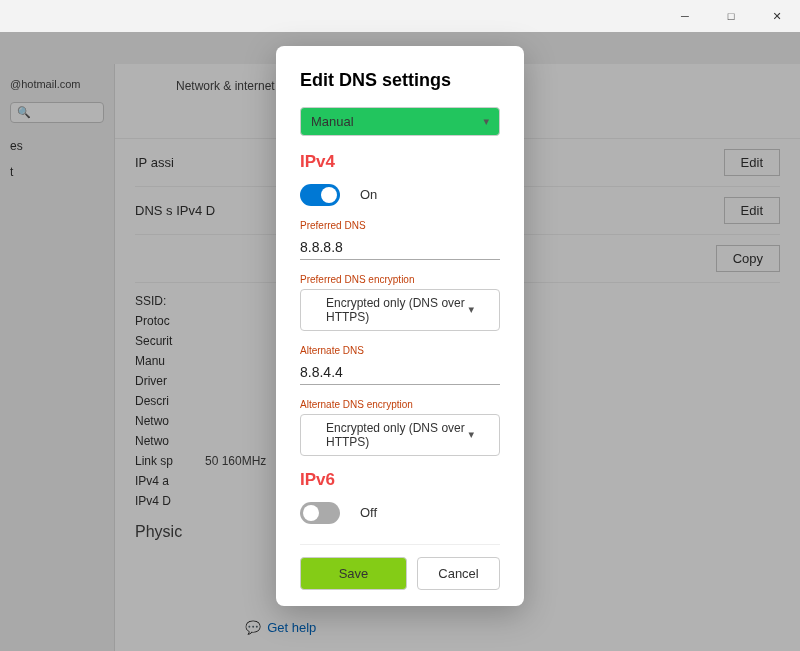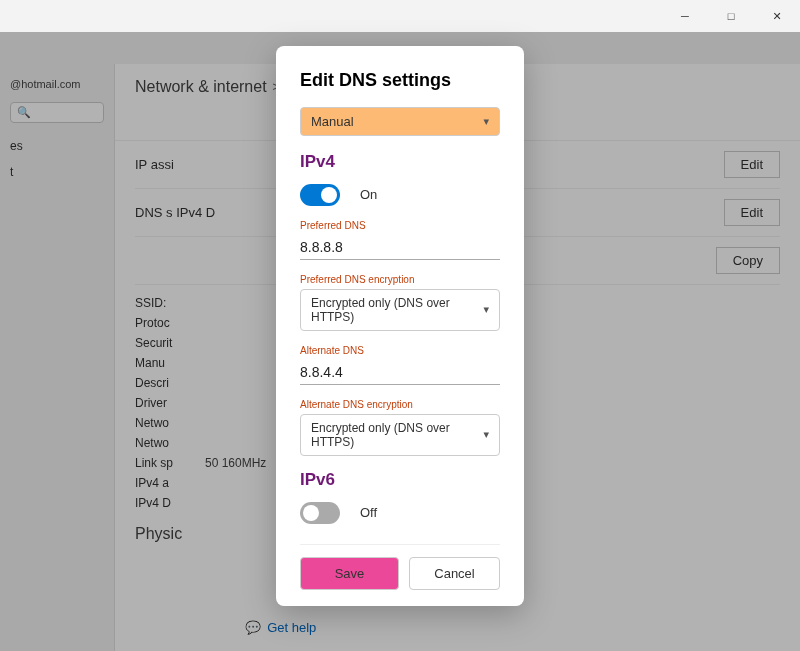--- a/index.html
+++ b/index.html
@@ -193,29 +193,29 @@
       border: 1px solid #ccc;
       border-radius: 4px;
       padding: 6px 10px;
       font-size: 13px;
       color: #333;
       display: flex;
       align-items: center;
       justify-content: space-between;
       cursor: pointer;
       margin-bottom: 16px;
-      background: #fdba74;
+      background: #22c55e;
     }
     .dropdown-arrow { font-size: 11px; color: #555; }
 
     
     .section-header {
       font-size: 17px;
       font-weight: 600;
-      color: #701a75;
+      color: #ef4444;
       margin-bottom: 12px;
       margin-top: 4px;
     }
 
     
     .toggle-row {
       display: flex;
       align-items: center;
       gap: 20px;
       margin-bottom: 14px;
@@ -261,21 +261,21 @@
       outline: none;
       margin-bottom: 14px;
       background: transparent;
     }
 
     
     .enc-dropdown {
       width: 100%;
       border: 1px solid #ccc;
       border-radius: 4px;
-      padding: 6px 10px;
+      padding: 6px 25px;
       font-size: 12px;
       color: #333;
       display: flex;
       align-items: center;
       justify-content: space-between;
       cursor: pointer;
       margin-bottom: 14px;
       background: white;
     }
     .enc-dropdown-arrow { font-size: 11px; color: #555; }
@@ -283,22 +283,22 @@
     
     .dialog-footer {
       display: flex;
       gap: 10px;
       margin-top: 20px;
       padding-top: 12px;
       border-top: 1px solid #eee;
     }
     .btn-save {
       flex: 1;
-      padding: 8px 4px;
-      background: #ec4899;
+      padding: 8px 12px;
+      background: #84cc16;
       border: 1px solid #ccc;
       border-radius: 4px;
       font-size: 13px;
       cursor: pointer;
       color: #333;
     }
     .btn-cancel {
       flex: 1;
       padding: 8px 0;
       background: white;
@@ -329,21 +329,21 @@
     </div>
     <div class="sidebar-items">
       <div class="sidebar-item">es</div>
       <div class="sidebar-item">t</div>
     </div>
   </div>
 
   <div class="main-content">
 
     <div style="padding: 14px 20px 8px; display:flex; align-items:center; gap:6px;">
-      <span style="font-size:16px; color:#444;">Network &amp; internet</span>
+      <span style="font-size:12px; color:#444;margin-left:41px;">Network &amp; internet</span>
       <span style="font-size:12px; color:#666;">&gt;</span>
       <span style="font-size:14px; color:#444;">Wi-Fi</span>
       <span style="font-size:12px; color:#666;">&gt;</span>
       <span style="font-size:14px; font-weight:700; color:#000;">Wi-Fi</span>
     </div>
 
     <div class="wifi-header">
       <span>Wi-Fi proper</span>
       <button class="collapse-btn">∧</button>
     </div>
@@ -371,24 +371,24 @@
       <div class="info-row">
         <span class="info-label">Protoc</span>
       </div>
       <div class="info-row">
         <span class="info-label">Securit</span>
       </div>
       <div class="info-row">
         <span class="info-label">Manu</span>
       </div>
       <div class="info-row">
+        <span class="info-label">Driver</span>
+      </div>
+      <div class="info-row">
         <span class="info-label">Descri</span>
-      </div>
-      <div class="info-row">
-        <span class="info-label">Driver</span>
       </div>
       <div class="info-row">
         <span class="info-label">Netwo</span>
       </div>
       <div class="info-row">
         <span class="info-label">Netwo</span>
       </div>
       <div class="info-row">
         <span class="info-label">Link sp</span>
         <span>50 160MHz</span>

